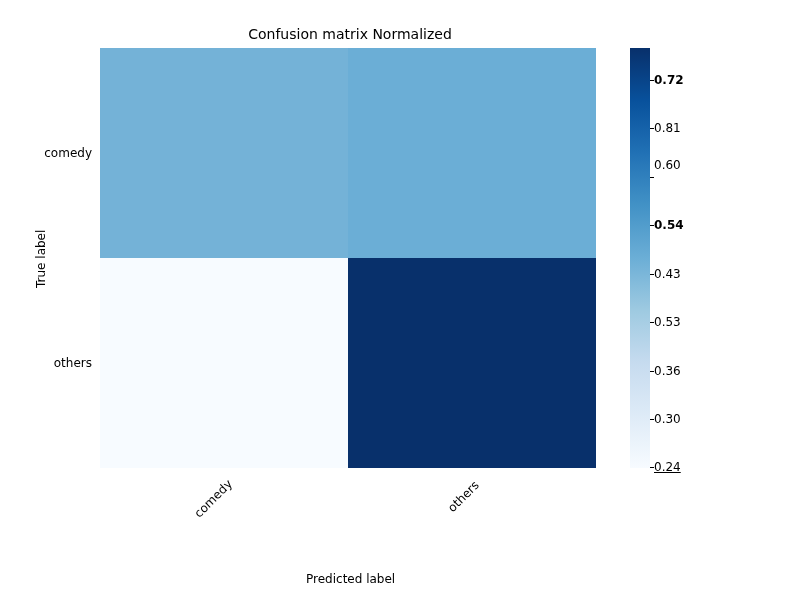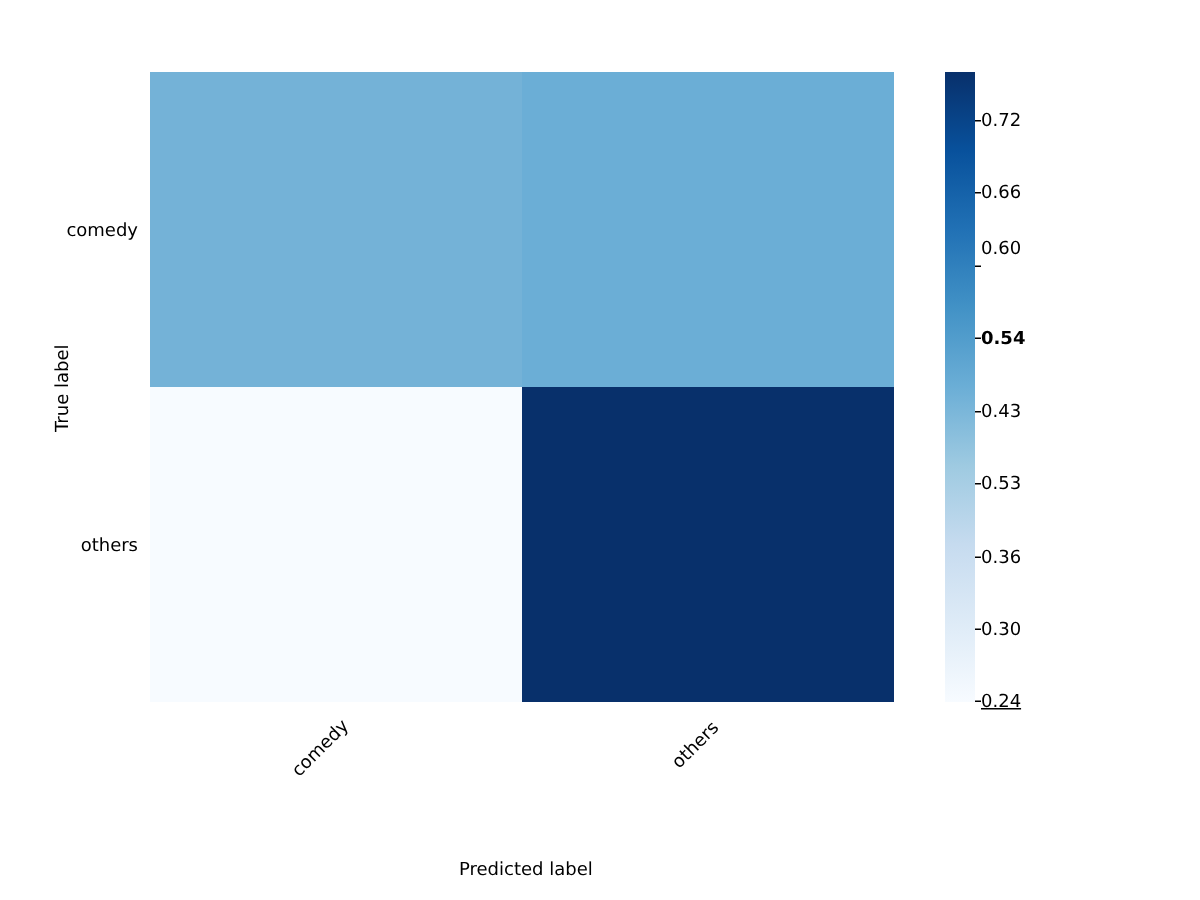--- a/index.html
+++ b/index.html
@@ -75,20 +75,21 @@
     height: 1px;
     background: #000;
     left: 20px;
   }
 </style>
 </head>
 <body>
 
 <div class="figure">
 
+  <div class="title" style="top:26px; left:0; width:700px;">Confusion matrix Normalized</div>
 
   <div class="axes" style="left:100px; top:48px; width:496px; height:420px;">
     <div class="heatmap">
       <div class="cell" style="background:#74b2d7"></div>
       <div class="cell" style="background:#6baed6"></div>
       <div class="cell" style="background:#f7fbff"></div>
       <div class="cell" style="background:#08306b"></div>
     </div>
   </div>
 
@@ -119,19 +120,19 @@
     <div class="cbar-tickline" style="top:226px;"></div>
     <div class="cbar-tick" style="top:219px;">0.43</div>
 
     <div class="cbar-tickline" style="top:177px;"></div>
     <div class="cbar-tick" style="top:170px;font-weight:bold;">0.54</div>
 
     <div class="cbar-tickline" style="top:129px;"></div>
     <div class="cbar-tick" style="top:110px;">0.60</div>
 
     <div class="cbar-tickline" style="top:80px;"></div>
-    <div class="cbar-tick" style="top:73px;">0.66</div>
+    <div class="cbar-tick" style="top:73px;">0.81</div>
 
     <div class="cbar-tickline" style="top:32px;"></div>
-    <div class="cbar-tick" style="top:25px;">0.72</div>
+    <div class="cbar-tick" style="top:25px;font-weight:bold;">0.72</div>
   </div>
 
 </div>
 
 </body></html>

